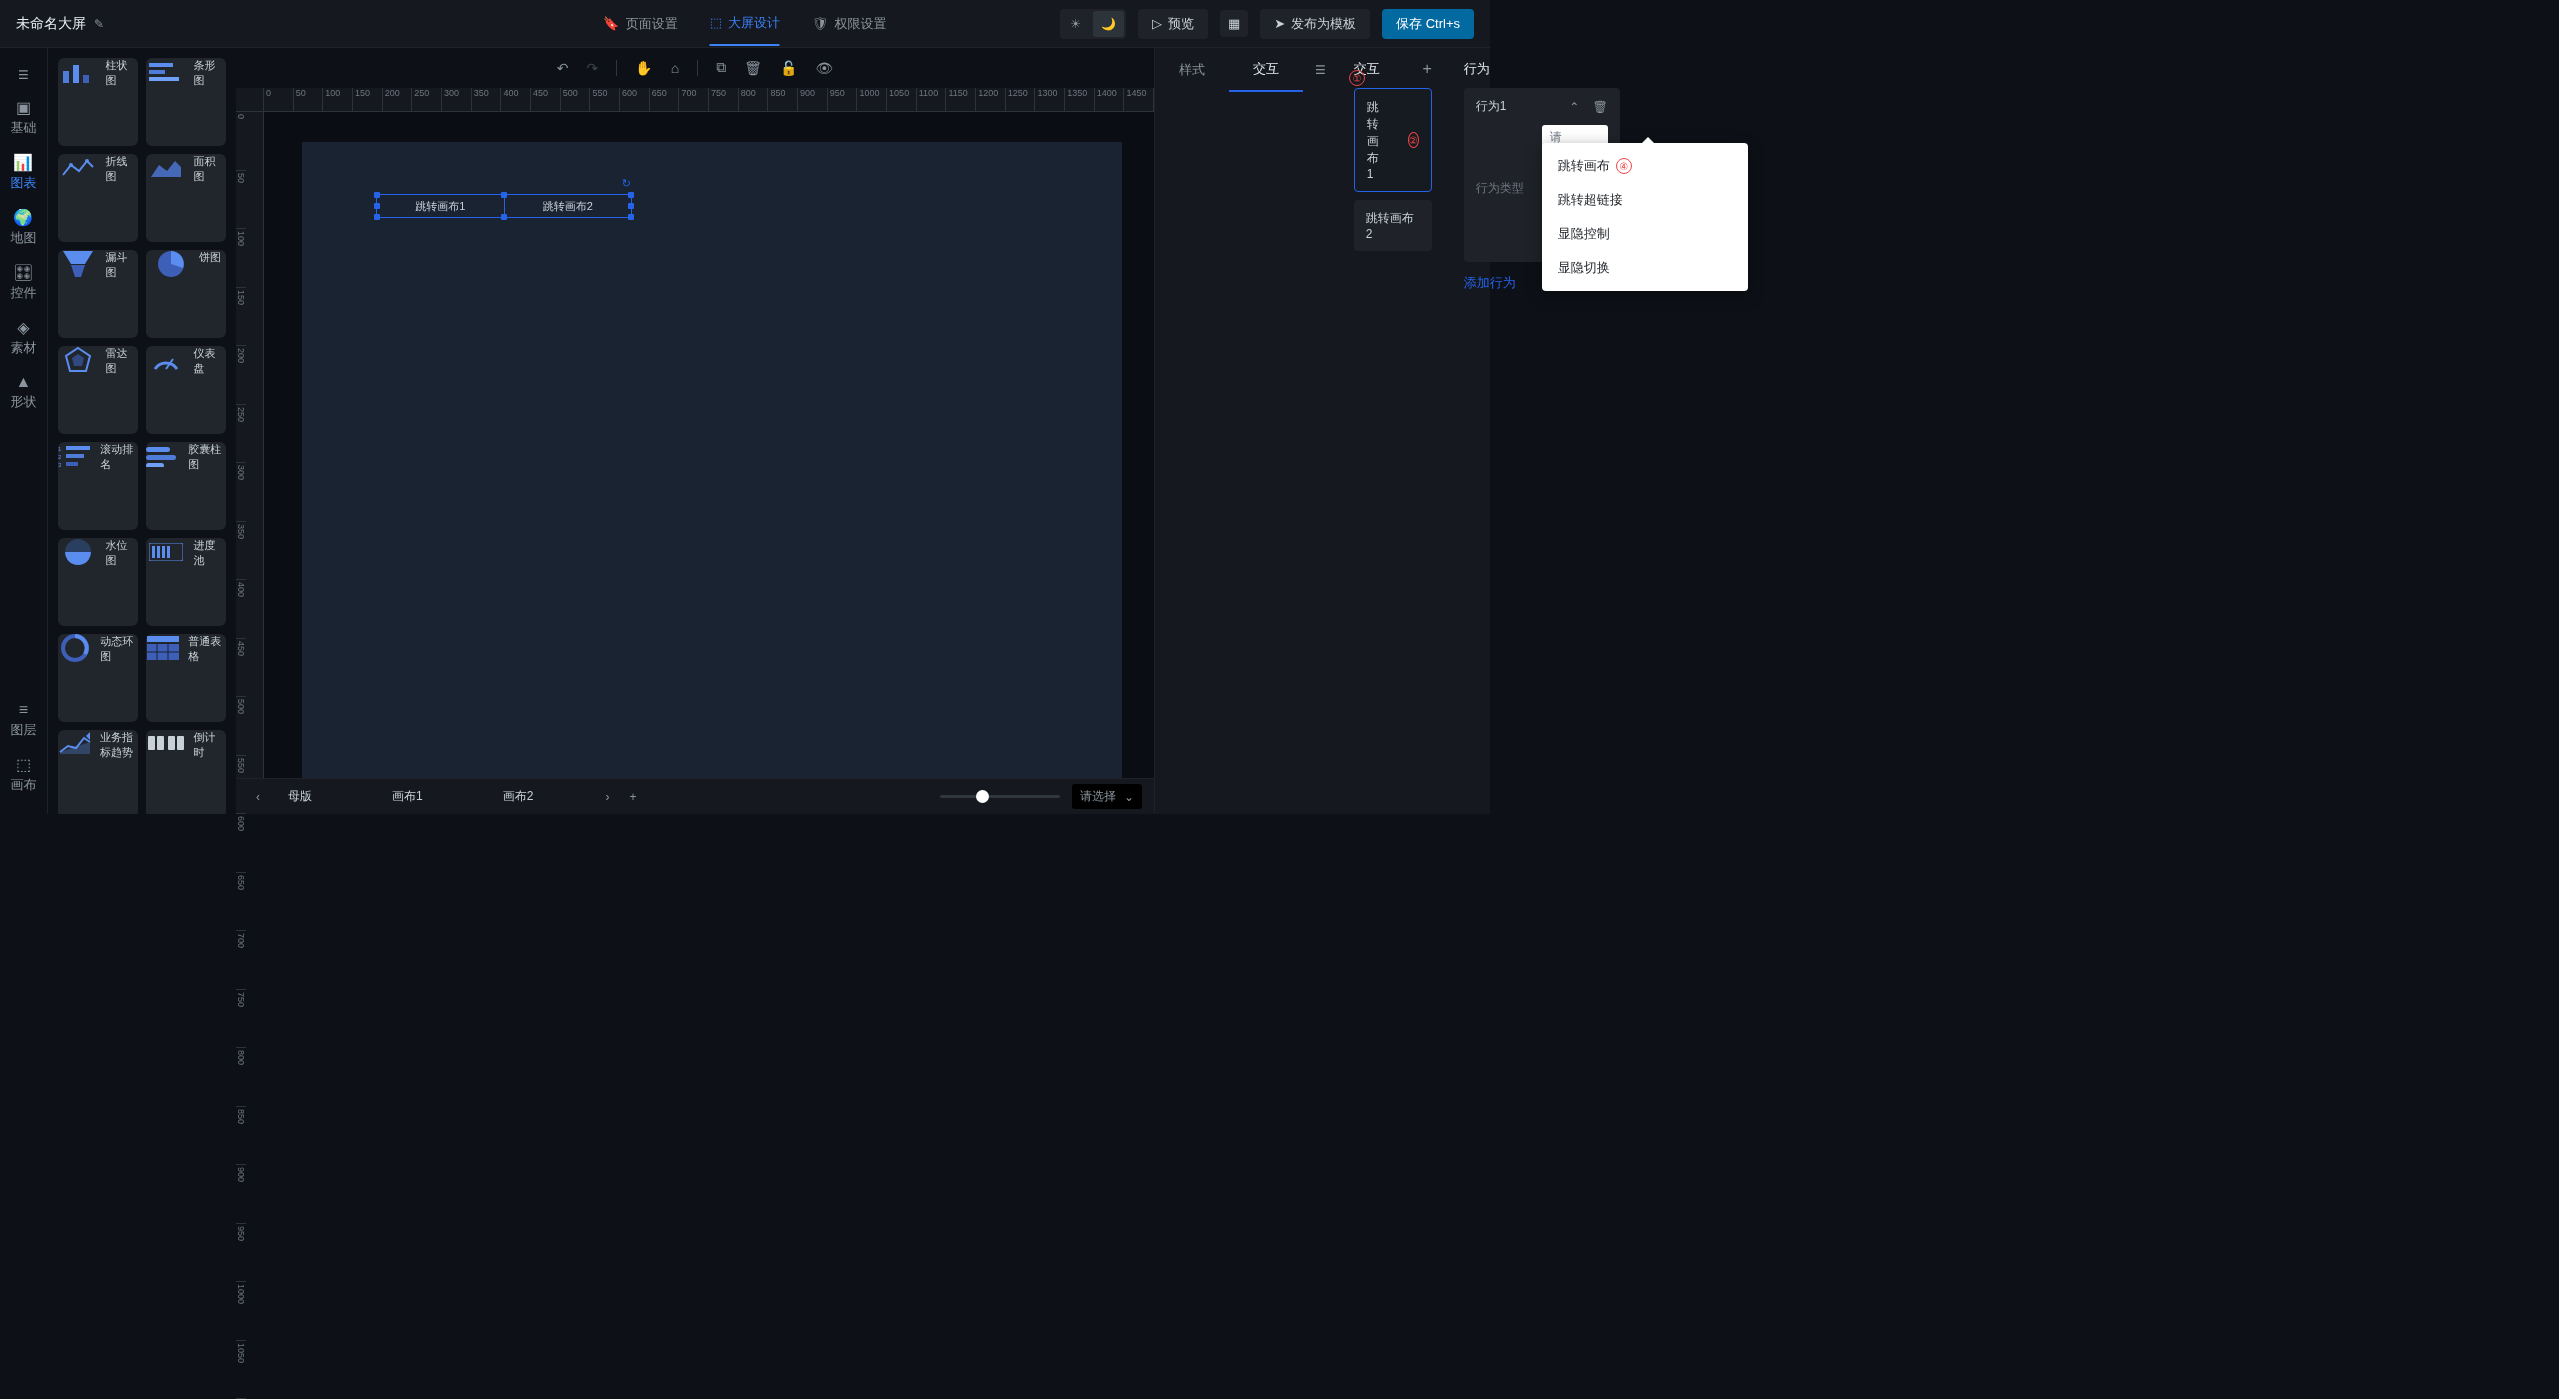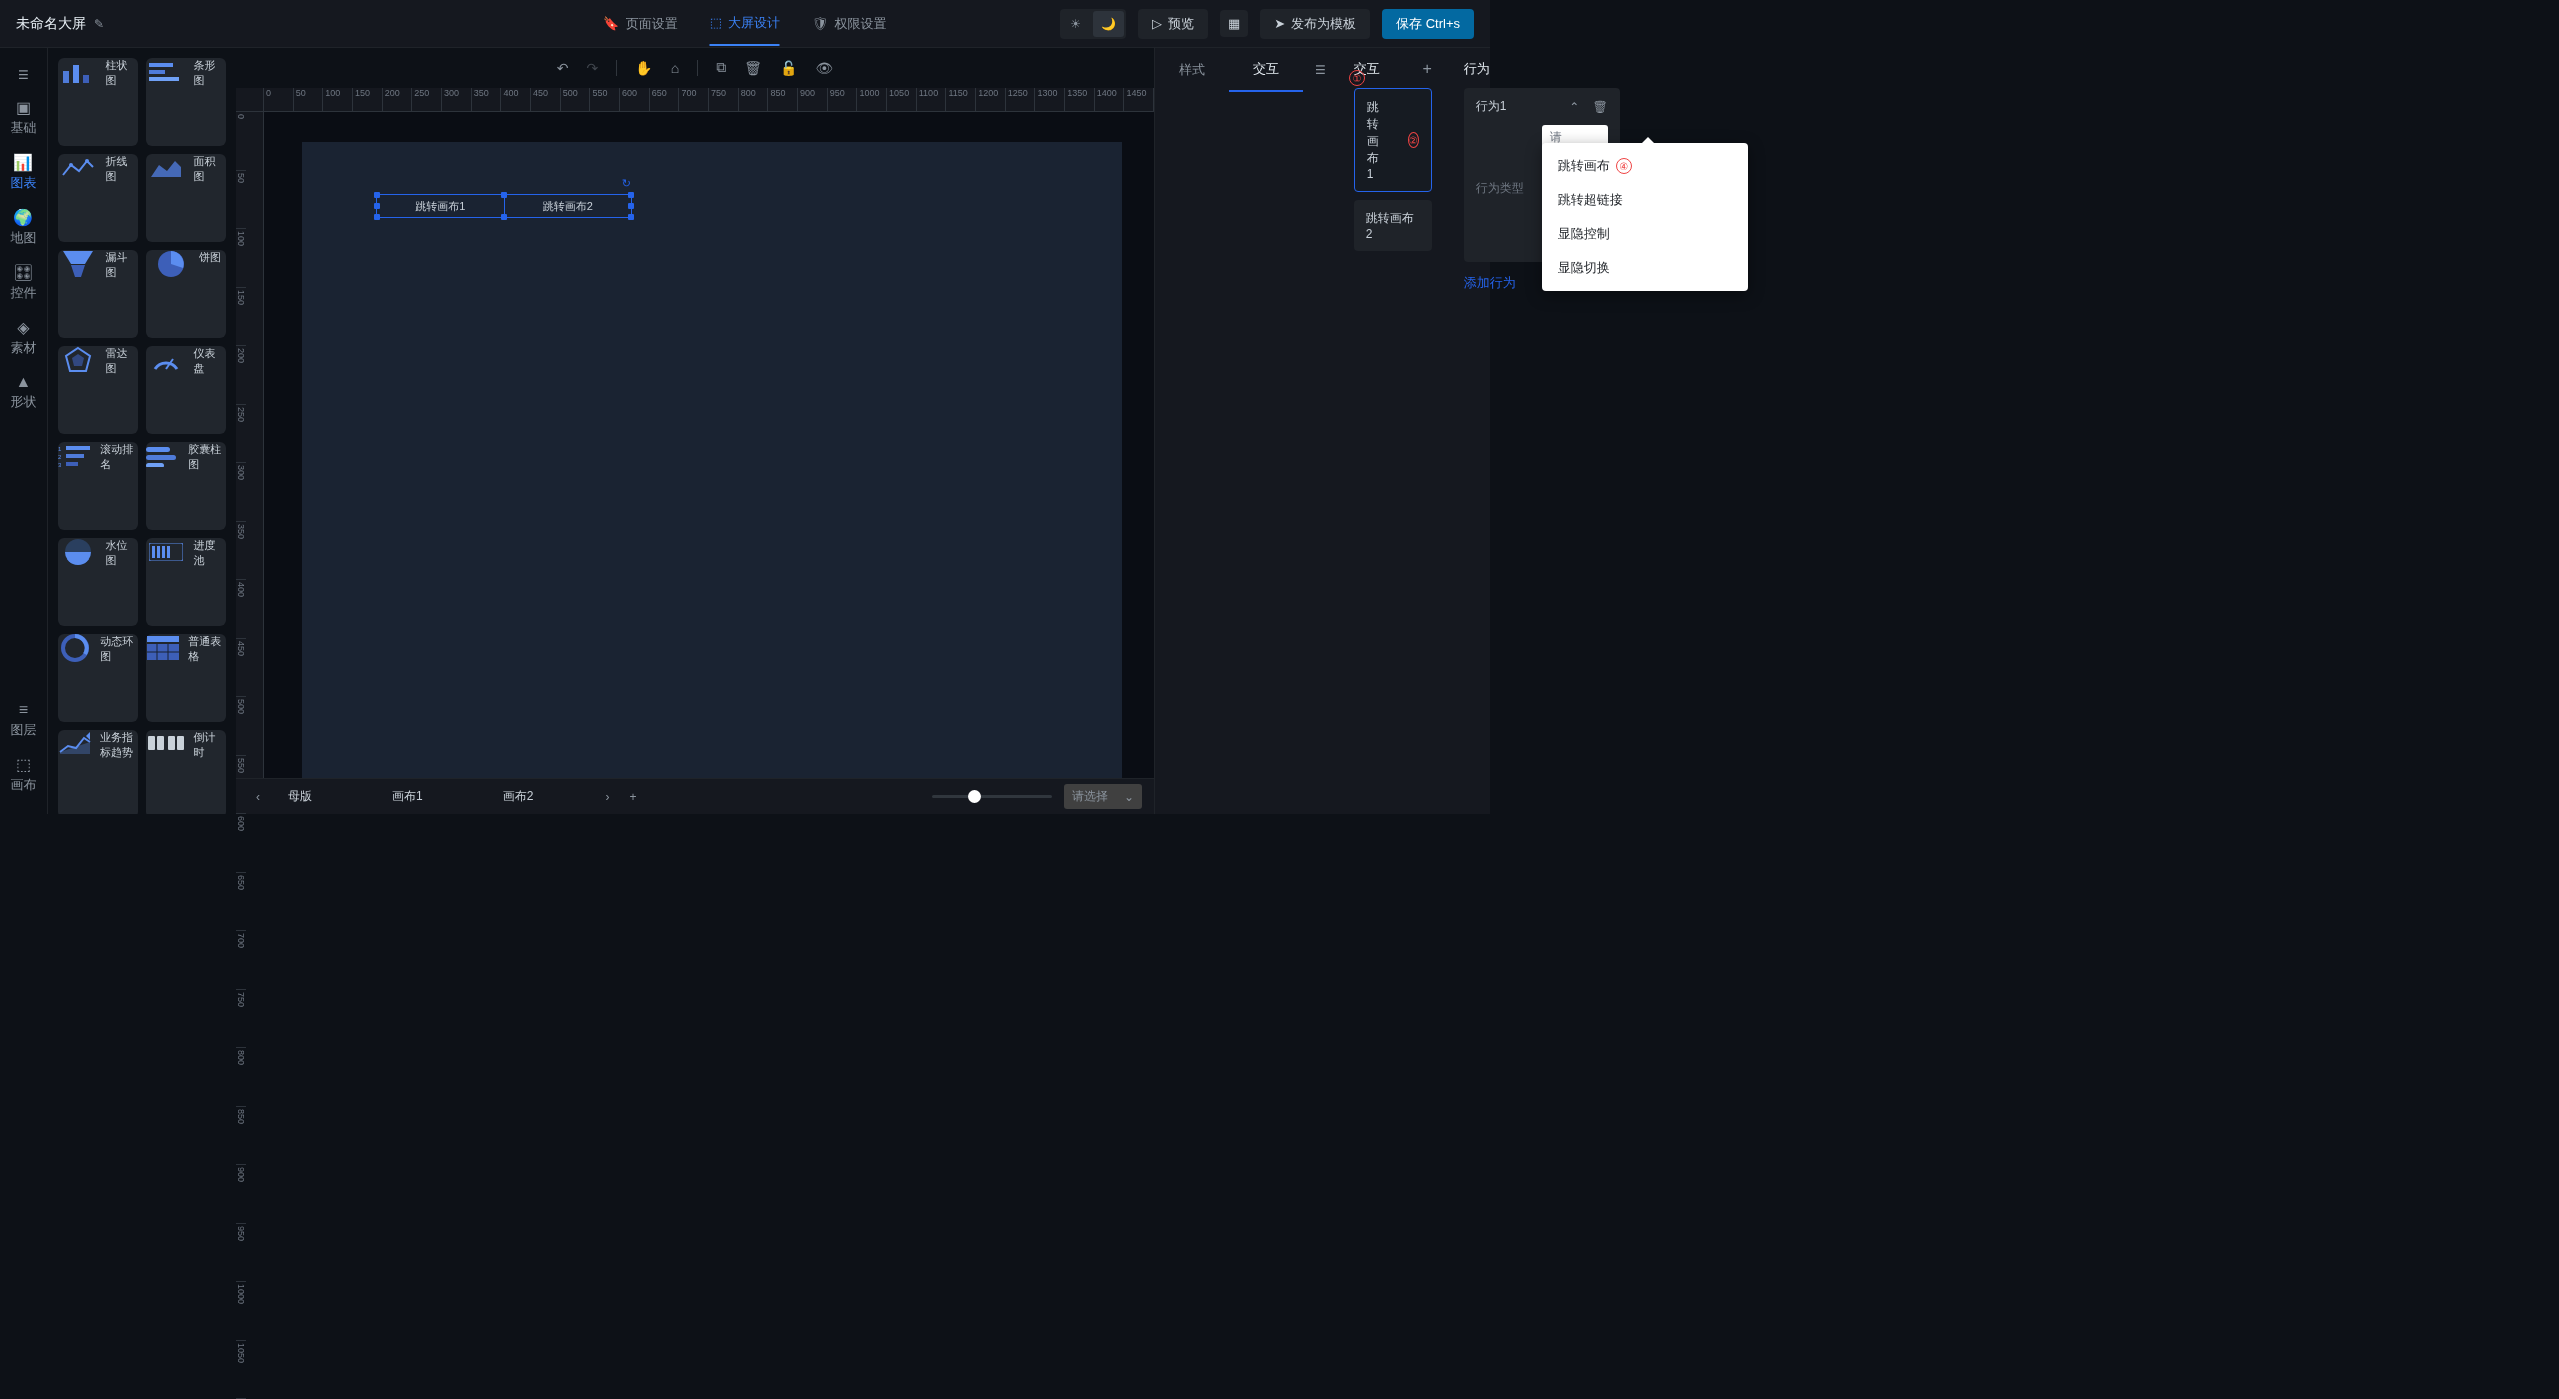--- a/index.html
+++ b/index.html
@@ -74,21 +74,21 @@
 .widget-tab:last-child { border-right: none; }
 .rotate-handle { position: absolute; top: -18px; right: 0; color: #2563eb; font-size: 11px; }
 
 
 .bottom-bar { position: absolute; bottom: 0; left: 0; right: 0; height: 36px; background: #15181f; display: flex; align-items: center; padding: 0 12px; gap: 4px; border-top: 1px solid #1f2329; }
 .bb-tab { padding: 0 60px 0 16px; height: 100%; display: flex; align-items: center; cursor: pointer; color: #c9d1d9; font-size: 12px; }
 .bb-arrow { padding: 0 8px; color: #8b949e; cursor: pointer; }
 .bb-right { margin-left: auto; display: flex; align-items: center; gap: 12px; }
 .slider { width: 120px; height: 3px; background: #30363d; position: relative; border-radius: 2px; }
 .slider-thumb { position: absolute; top: -5px; left: 30%; width: 13px; height: 13px; background: #fff; border-radius: 50%; }
-.zoom-select { background: #404040; padding: 4px 8px; border-radius: 3px; color: #8b949e; cursor: pointer; display: flex; gap: 16px; align-items: center; }
+.zoom-select { background: #000000; padding: 4px 8px; border-radius: 3px; color: #8b949e; cursor: pointer; display: flex; gap: 8px; align-items: center; }
 
 
 .right-panel { width: 336px; background: #15181f; display: flex; flex-direction: row; border-left: 1px solid #1f2329; }
 .rp-tabs { display: flex; height: 44px; align-items: center; position: relative; }
 .rp-tab { flex: 0 0 auto; padding: 0 24px; height: 100%; display: flex; align-items: center; color: #8b949e; cursor: pointer; font-size: 13px; }
 .rp-tab.active { color: #e6edf3; border-bottom: 2px solid #2563eb; }
 .rp-tabs .spacer { flex: 1; }
 .rp-collapse { padding: 0 12px; color: #8b949e; cursor: pointer; }
 .badge-num { display: inline-flex; align-items: center; justify-content: center; width: 16px; height: 16px; border: 1px solid #ef4444; color: #ef4444; border-radius: 50%; font-size: 10px; margin-left: 6px; }
 

